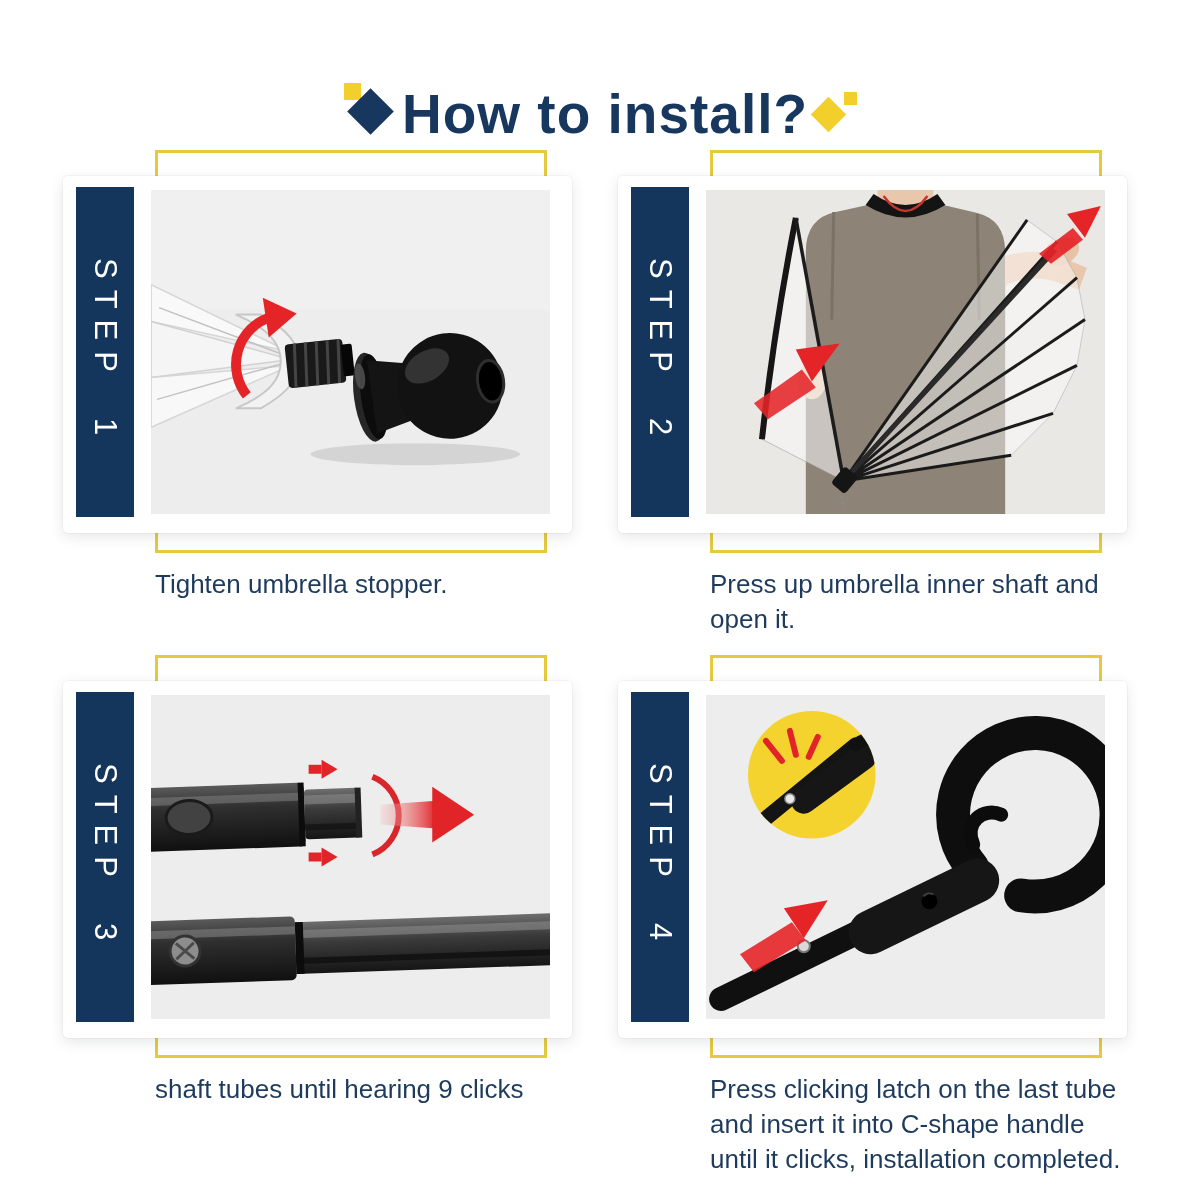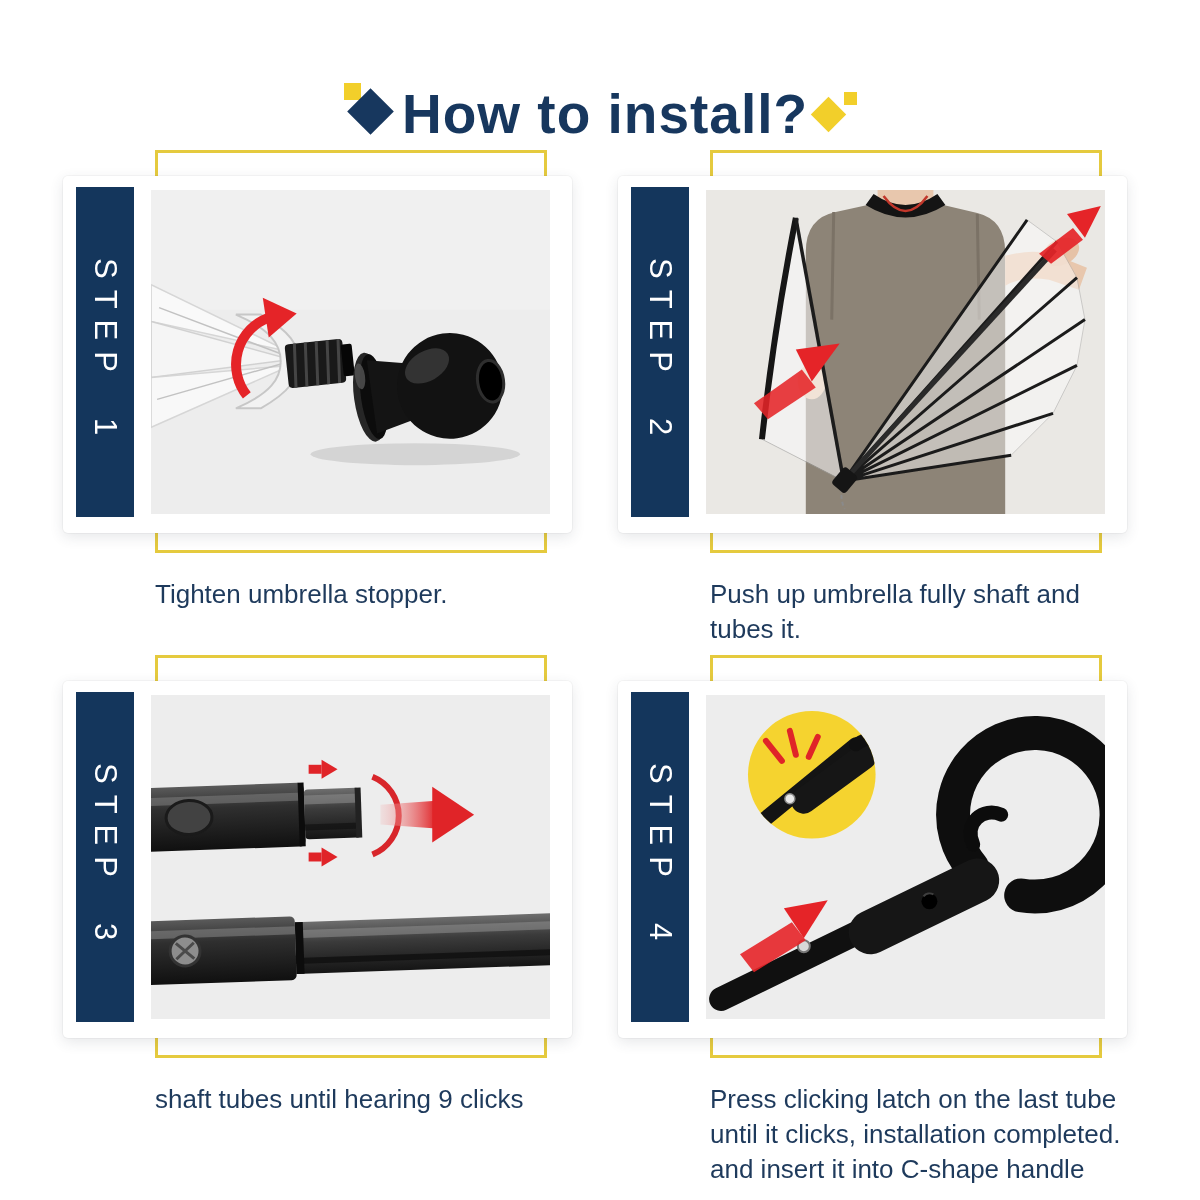--- a/index.html
+++ b/index.html
@@ -25,21 +25,21 @@
   .yellow-frame{position:absolute;left:92px;top:0;width:392px;height:403px;
                 border:3px solid #e5ca3e;box-sizing:border-box;}
   .white-card{position:absolute;left:0;top:26px;width:509px;height:357px;background:#ffffff;
               border-radius:5px;box-shadow:0 4px 14px rgba(50,55,75,0.12),0 0 0 1px rgba(0,0,0,0.03);}
   .step-band{position:absolute;left:13px;top:37px;width:58px;height:330px;background:#14365c;
              display:flex;align-items:center;justify-content:center;}
   .step-label{writing-mode:vertical-rl;text-orientation:mixed;color:#ffffff;
               font-size:31px;letter-spacing:11px;word-spacing:16px;font-weight:400;}
   .photo{position:absolute;left:88px;top:40px;width:399px;height:324px;overflow:hidden;background:#ededed;}
   .photo svg{display:block;}
-  .caption{position:absolute;left:92px;top:427px;color:#1e3a5c;font-size:26px;line-height:35px;}
+  .caption{position:absolute;left:92px;top:417px;color:#1e3a5c;font-size:26px;line-height:35px;}
   .cap-line{white-space:nowrap;}
 </style>
 </head>
 <body>
 
 <div class="page">
 
   <div class="header">
     <div class="deco deco-left">
       <span class="sq"></span>
@@ -134,22 +134,22 @@
           <polygon points="396,16 362,24 380,48" fill="#e52428"></polygon>
           <polygon points="334,64 368,38 378,50 346,74" fill="#e52428" opacity="0.92"></polygon>
         </g>
         <g>
           <polygon points="134,154 90,160 106,192" fill="#e52428"></polygon>
           <polygon points="48,214 96,180 110,198 62,230" fill="#e52428" opacity="0.88"></polygon>
         </g>
       </svg>
     </div>
     <div class="caption">
-      <div class="cap-line">Push up umbrella fully shaft and</div>
-      <div class="cap-line">tubes it.</div>
+      <div class="cap-line">Press up umbrella inner shaft and</div>
+      <div class="cap-line">open it.</div>
     </div>
   </section>
 
   <section class="panel p3">
     <div class="yellow-frame"></div>
     <div class="white-card"></div>
     <div class="step-band">
       <span class="step-label">STEP 3</span>
     </div>
     <div class="photo">
@@ -247,18 +247,18 @@
           </g>
         </g>
         <g>
           <polygon points="122,206 78,214 98,244" fill="#e52428"></polygon>
           <polygon points="34,260 86,228 100,246 48,278" fill="#e52428" opacity="0.9"></polygon>
         </g>
       </svg>
     </div>
     <div class="caption">
       <div class="cap-line">Press clicking latch on the last tube</div>
+      <div class="cap-line">and insert it into C-shape handle</div>
       <div class="cap-line">until it clicks, installation completed.</div>
-      <div class="cap-line">and insert it into C-shape handle</div>
     </div>
   </section>
 
 </div>
 
 </body></html>

